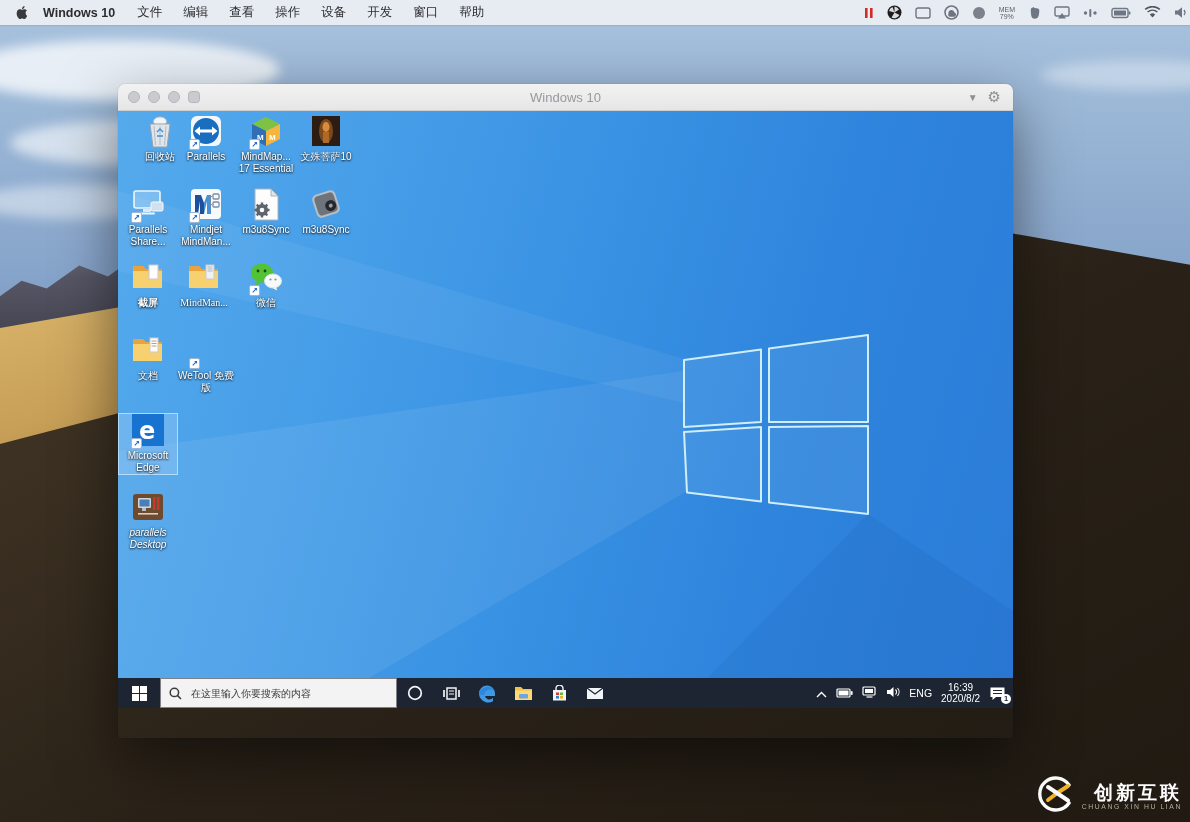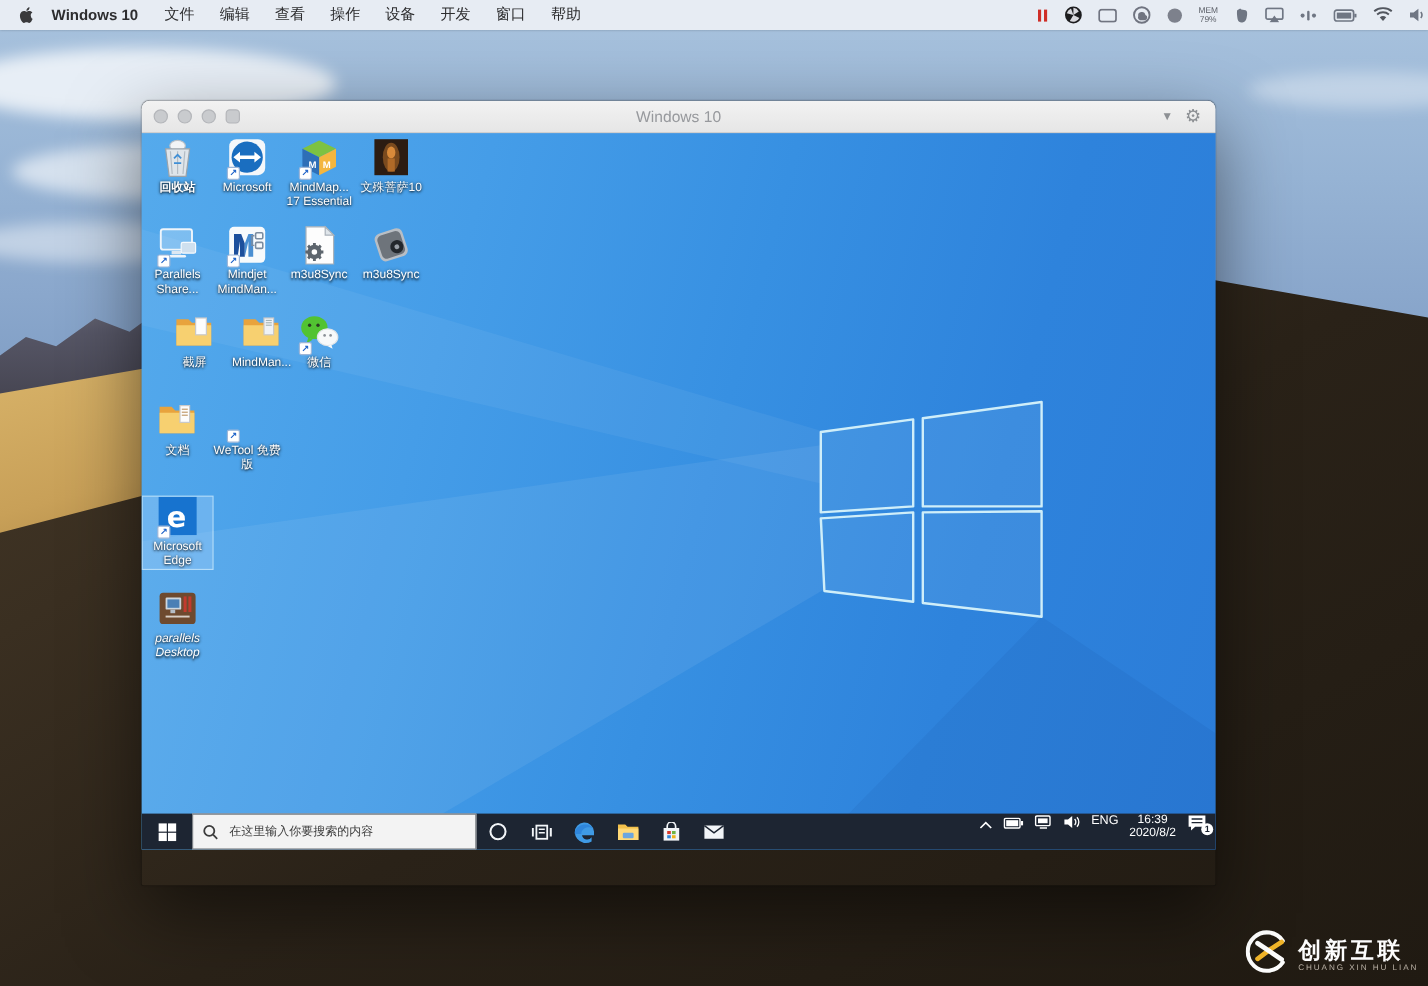--- a/index.html
+++ b/index.html
@@ -60,27 +60,27 @@
   
   .taskbar{position:absolute;left:0;bottom:0;width:895px;height:30px;background:#1d2532;
            display:flex;align-items:stretch;z-index:10;}
   .tb-start{width:42px;display:flex;align-items:center;justify-content:center;}
   .tb-search{width:237px;background:#f3f3f3;border:1px solid #7e8287;box-sizing:border-box;
              display:flex;align-items:center;padding:0 8px;gap:7px;}
   .tb-search input{border:none;outline:none;background:transparent;font-size:10px;width:180px;color:#333;
                    font-family:"Liberation Sans",sans-serif;}
   .tb-search input::placeholder{color:#3c3c3c;opacity:1;}
   .tb-btn{width:36px;display:flex;align-items:center;justify-content:center;}
-  .tray{margin-left:auto;display:flex;align-items:flex-start;gap:9px;padding-right:7px;color:#fff;}
+  .tray{margin-left:auto;display:flex;align-items:center;gap:9px;padding-right:7px;color:#fff;}
   .tray .txt{font-size:10.5px;}
   .clock{font-size:10px;line-height:11px;text-align:center;}
   
   .wm{position:absolute;right:8px;bottom:6px;display:flex;align-items:center;gap:8px;z-index:20;}
   .wm-text{display:flex;flex-direction:column;}
-  .wm-title{color:#fdfdfd;font-size:19px;font-weight:bold;letter-spacing:3px;line-height:21px;}
+  .wm-title{color:#fdfdfd;font-size:19px;font-weight:bold;letter-spacing:3px;line-height:21px;text-align:right;}
   .wm-sub{color:#b9b0a4;font-size:6.8px;letter-spacing:1.6px;}
 </style>
 </head>
 <body>
 
 <div class="wp">
   <div class="cloud" style="left:-40px;top:40px;width:320px;height:60px;background:rgba(255,255,255,.75);"></div>
   <div class="cloud" style="left:10px;top:120px;width:260px;height:46px;background:rgba(255,255,255,.6);"></div>
   <div class="cloud" style="left:-30px;top:185px;width:220px;height:34px;background:rgba(255,255,255,.45);"></div>
   <div class="cloud" style="left:1040px;top:60px;width:200px;height:30px;background:rgba(255,255,255,.35);"></div>
@@ -198,42 +198,42 @@
       <polygon points="566,260 0,340 0,597 200,597 569,380" fill="rgba(255,255,255,0.07)"></polygon>
       <polygon points="750,403 895,500 895,597 560,597" fill="rgba(0,40,110,0.06)"></polygon>
       <g fill="rgba(225,246,255,0.09)" stroke="#cfeef9" stroke-width="2" stroke-linejoin="round">
         <polygon points="566,249 643,238.5 643,311 566,316"></polygon>
         <polygon points="651,237.5 750,224 750,311 651,311"></polygon>
         <polygon points="566,321 643,316 643,390.5 569,381.5"></polygon>
         <polygon points="651,316 750,315 750,403 651,391.5"></polygon>
       </g>
     </svg>
 
-    <div class="dcell" style="left:1px;top:4px;font-weight:bold;">
+    <div class="dcell" style="left:13px;top:4px;">
       <span class="dicon">
         <svg width="30" height="34" viewBox="0 0 30 34">
           <ellipse cx="15" cy="6.5" rx="6.5" ry="4.5" fill="#f2f4f6" stroke="#b9c0c7"></ellipse>
           <path d="M5 9 L8 32 H22 L25 9 Z" fill="#dfe5ea" stroke="#9aa3ab"></path>
           <path d="M9 11 L10.5 30 M15 11 L15 30 M21 11 L19.5 30" stroke="#b4bcc4" fill="none"></path>
           <path d="M12 17 l3 -3 l3 3 M12 21 h6" stroke="#3f8fd6" fill="none" stroke-width="1.4"></path>
         </svg>
       </span>
       <span class="dlabel">回收站</span>
     </div>
 
     <div class="dcell" style="left:59px;top:4px;">
       <span class="dicon">
         <svg width="32" height="32" viewBox="0 0 32 32">
           <rect x="1" y="1" width="30" height="30" rx="6" fill="#f4f7fa"></rect>
           <circle cx="16" cy="16" r="13" fill="#1a6ec0"></circle>
           <path d="M4.5 16 L10 11.5 V14.5 H22 V11.5 L27.5 16 L22 20.5 V17.5 H10 V20.5 Z" fill="#fff"></path>
         </svg>
         <span class="sc">↗</span>
       </span>
-      <span class="dlabel">Microsoft</span>
+      <span class="dlabel">Parallels</span>
     </div>
 
     <div class="dcell" style="left:119px;top:4px;">
       <span class="dicon">
         <svg width="32" height="32" viewBox="0 0 32 32">
           <polygon points="16,2 30,9 16,16 2,9" fill="#7dc242"></polygon>
           <polygon points="2,9 16,16 16,31 2,24" fill="#2e6fb7"></polygon>
           <polygon points="30,9 16,16 16,31 30,24" fill="#f4b63f"></polygon>
           <text x="7" y="25" font-size="8" fill="#fff" font-weight="bold">M</text>
           <text x="19" y="25" font-size="8" fill="#fff" font-weight="bold">M</text>
@@ -305,32 +305,32 @@
             <rect x="5" y="4" width="24" height="24" rx="5" fill="#b9bec4"></rect>
             <rect x="7" y="6" width="20" height="20" rx="4" fill="#6e747b"></rect>
             <circle cx="21" cy="19" r="5.5" fill="#23272c"></circle>
             <circle cx="21" cy="19" r="2" fill="#9aa0a7"></circle>
           </g>
         </svg>
       </span>
       <span class="dlabel">m3u8Sync</span>
     </div>
 
-    <div class="dcell" style="left:15px;top:150px;">
+    <div class="dcell" style="left:1px;top:150px;font-weight:bold;">
       <span class="dicon">
         <svg width="34" height="30" viewBox="0 0 34 30">
           <path d="M2 5 h10 l3 3 h16 v19 H2 Z" fill="#e8a33d"></path>
           <path d="M2 10 H31 V27 H2 Z" fill="#f7d070"></path>
           <rect x="18" y="4" width="9" height="14" fill="#fdfdfd" stroke="#c9c9c9"></rect>
         </svg>
       </span>
       <span class="dlabel">截屏</span>
     </div>
 
-    <div class="dcell" style="left:71px;top:150px;">
+    <div class="dcell" style="left:57px;top:150px;font-family:Liberation Serif, serif;">
       <span class="dicon">
         <svg width="34" height="30" viewBox="0 0 34 30">
           <path d="M2 5 h10 l3 3 h16 v19 H2 Z" fill="#e8a33d"></path>
           <path d="M2 10 H31 V27 H2 Z" fill="#f7d070"></path>
           <rect x="19" y="4" width="8" height="14" fill="#eef2f6" stroke="#c9c9c9"></rect>
           <path d="M20.5 6 h5 M20.5 8 h5 M20.5 10 h5" stroke="#9aa" stroke-width=".8"></path>
         </svg>
       </span>
       <span class="dlabel">MindMan...</span>
     </div>

